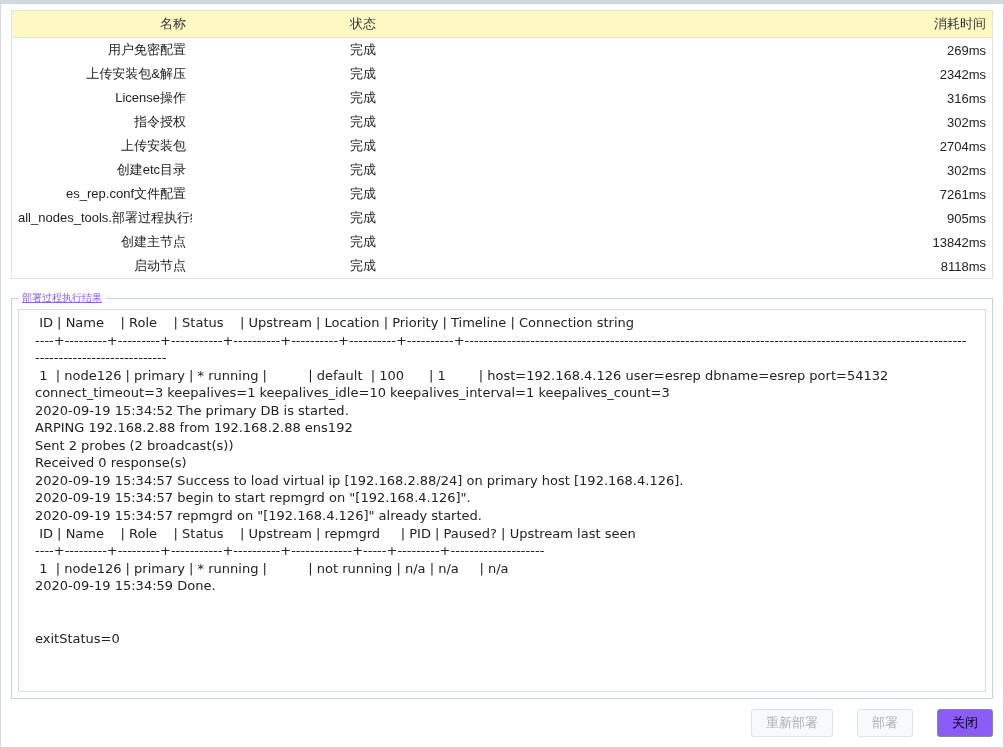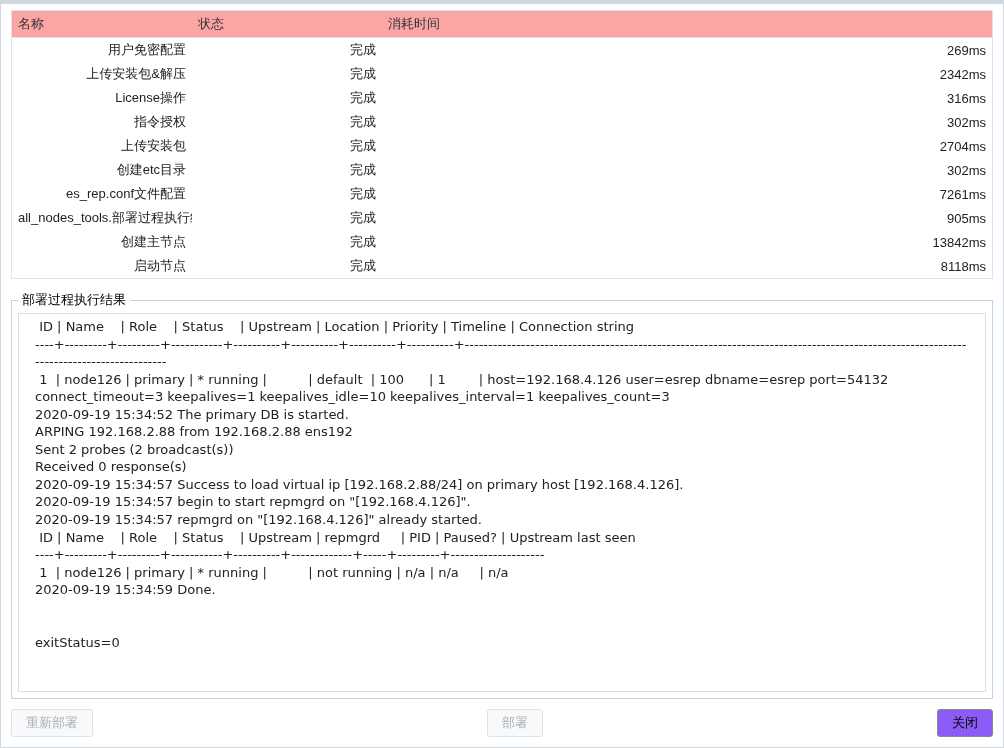--- a/index.html
+++ b/index.html
@@ -29,25 +29,25 @@
     flex: 0 0 auto;
     overflow: hidden;
   }
   table {
     border-collapse: collapse;
     width: 100%;
     table-layout: fixed;
     font-size: 13px;
   }
   thead th {
-    background: #fca5a5;
+    background: #fef9c3;
     border-bottom: 1px solid #e0e4e8;
     padding: 4px 6px;
     font-weight: normal;
-    text-align: left;
+    text-align: right;
     color: #333;
   }
   tbody td {
     padding: 3px 6px;
     text-align: right;
     white-space: nowrap;
     overflow: hidden;
     text-overflow: clip;
   }
   .col-name  { width: 180px; }
@@ -56,23 +56,24 @@
   fieldset.result {
     margin: 12px 0 0 0;
     border: 1px solid #c8d0d8;
     padding: 4px 6px 6px 6px;
     flex: 1 1 auto;
     min-height: 0;
     display: flex;
     flex-direction: column;
   }
   fieldset.result legend {
-    font-size: 13px;
+    font-size: 10px;
     padding: 0 4px;
-    color: #000000;
+    color: #8b5cf6;
+    text-decoration: underline;
   }
   .log-box {
     flex: 1 1 auto;
     border: 1px solid #d8dee4;
     background: #fff;
     padding: 4px 16px;
     white-space: pre-wrap;
     word-break: break-word;
     font-size: 13px;
     line-height: 1.35;
@@ -85,22 +86,22 @@
   }
   .log-box::-webkit-scrollbar-track {
     background: #f0f2f4;
   }
   .log-box::-webkit-scrollbar-thumb {
     background: #9aa0a6;
     border-radius: 4px;
   }
   .btn-row {
     display: flex;
-    justify-content: space-between;
-    gap: 8px;
+    justify-content: flex-end;
+    gap: 24px;
     padding-top: 10px;
     flex: 0 0 auto;
   }
   button {
     font-family: inherit;
     font-size: 13px;
     padding: 4px 14px;
     background: #8b5cf6;
     border: 1px solid #c0c8d0;
     border-radius: 3px;

